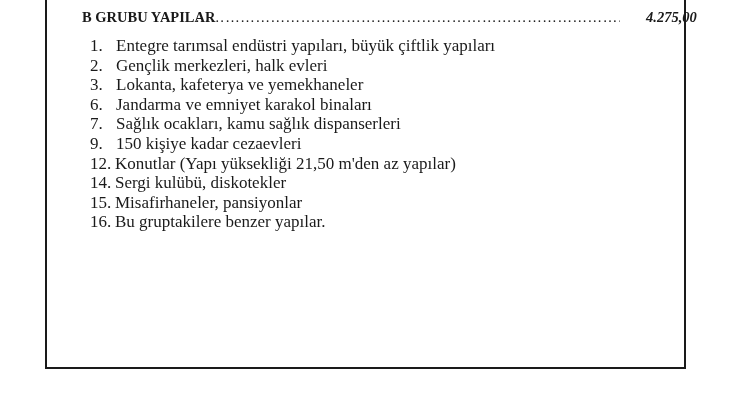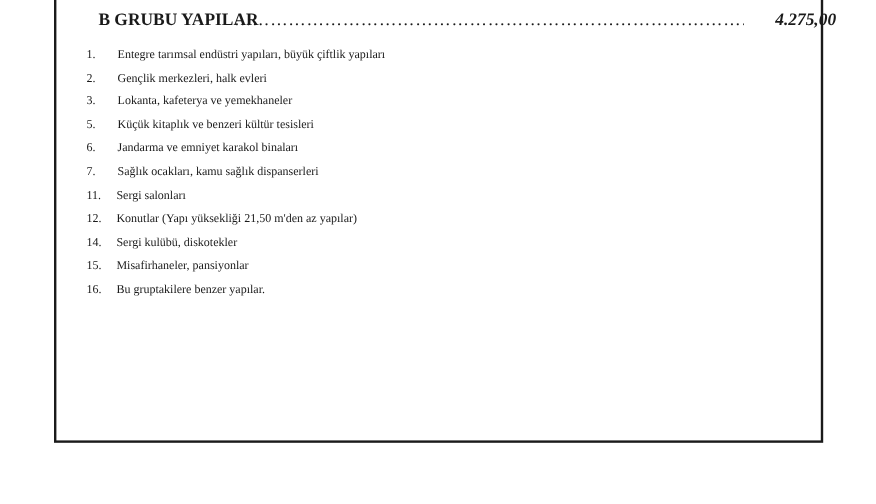--- a/index.html
+++ b/index.html
@@ -61,23 +61,24 @@
       position: absolute;
       left: 25px;
       top: 38px;
       margin: 0;
       padding: 0;
       list-style: none;
     }
     .item {
       height: 19.6px;
       line-height: 19.6px;
-      font-size: 10px;
+      font-size: 17px;
       white-space: nowrap;
       position: relative;
+      margin-left: 18px;
     }
     .item-num {
       display: inline-block;
       width: 26px;
     }
     .item-num.wide {
       width: 25px;
     }
   </style>
 </head>
@@ -87,22 +88,21 @@
   <div class="header">
     <span class="header-title">B GRUBU YAPILAR</span>
     <span class="header-dots">……………………………………………………………………………………</span>
     <span class="header-value">4.275,00</span>
   </div>
 
   <ul class="items">
     <li class="item"><span class="item-num">1.</span><span>Entegre tarımsal endüstri yapıları, büyük çiftlik yapıları</span></li>
     <li class="item"><span class="item-num">2.</span><span>Gençlik merkezleri, halk evleri</span></li>
     <li class="item"><span class="item-num">3.</span><span>Lokanta, kafeterya ve yemekhaneler</span></li>
-    <li class="item"><span class="item-num">5.</span><span>Küçük kitaplık ve benzeri kültür tesisleri</span></li>
     <li class="item"><span class="item-num">6.</span><span>Jandarma ve emniyet karakol binaları</span></li>
     <li class="item"><span class="item-num">7.</span><span>Sağlık ocakları, kamu sağlık dispanserleri</span></li>
-    <li class="item"><span class="item-num wide">11.</span><span>Sergi salonları</span></li>
+    <li class="item"><span class="item-num">9.</span><span>150 kişiye kadar cezaevleri</span></li>
     <li class="item"><span class="item-num wide">12.</span><span>Konutlar (Yapı yüksekliği 21,50 m'den az yapılar)</span></li>
     <li class="item"><span class="item-num wide">14.</span><span>Sergi kulübü, diskotekler</span></li>
     <li class="item"><span class="item-num wide">15.</span><span>Misafirhaneler, pansiyonlar</span></li>
     <li class="item"><span class="item-num wide">16.</span><span>Bu gruptakilere benzer yapılar.</span></li>
   </ul>
 </div>
 
 </body></html>

